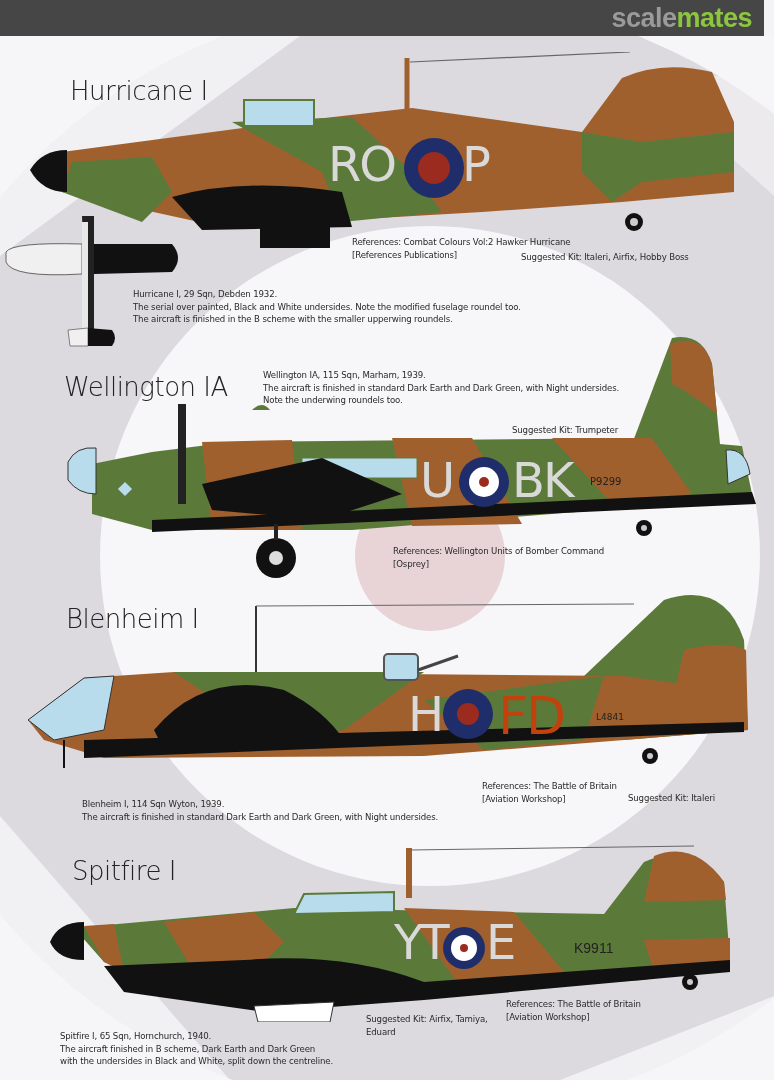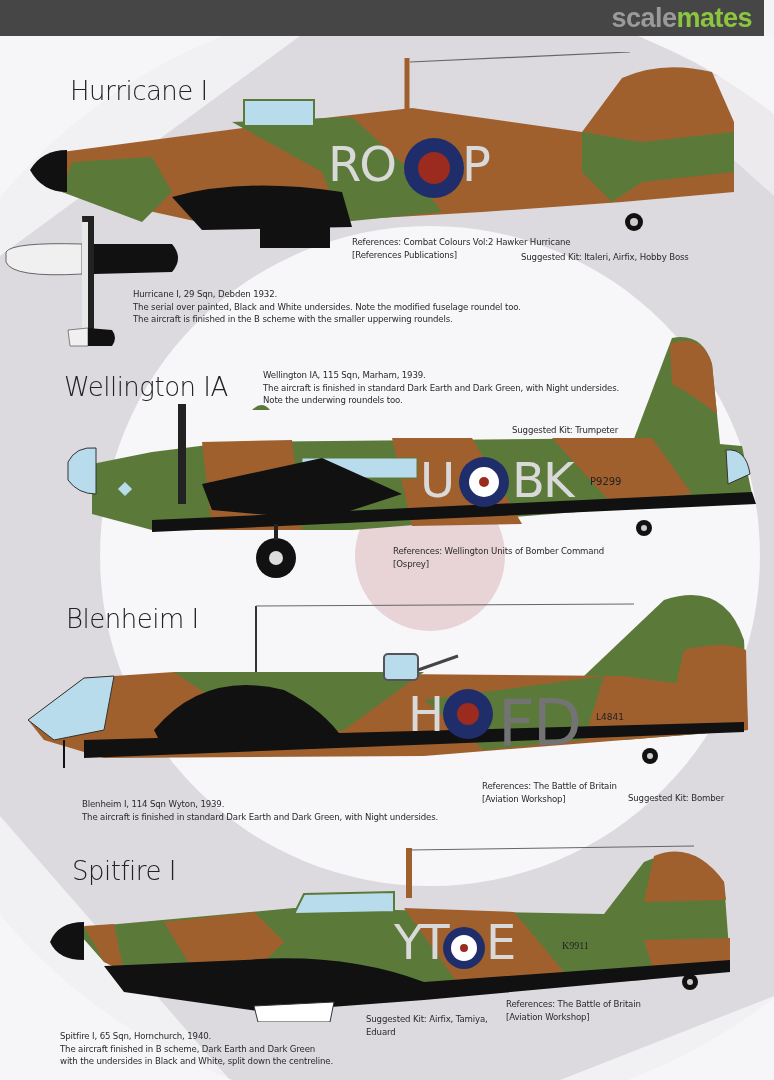--- a/index.html
+++ b/index.html
@@ -127,27 +127,27 @@
   <path d="M60,160 L720,142 L720,152 L60,178 Z" fill="#111"></path>
   <rect x="360" y="74" width="34" height="26" rx="4" fill="#b9dced" stroke="#555" stroke-width="2"></rect>
   <line x1="394" y1="90" x2="434" y2="76" stroke="#444" stroke-width="3"></line>
   <circle cx="626" cy="176" r="8" fill="#111"></circle>
     <circle cx="626" cy="176" r="3" fill="#ccc"></circle>
   <line x1="40" y1="160" x2="40" y2="188" stroke="#111" stroke-width="2"></line>
   <circle cx="444" cy="134" r="25" fill="#1f2e6b"></circle>
     <circle cx="444" cy="134" r="11" fill="#9a2b1e"></circle>
 </svg>
 <div style="position:absolute;left:408px;top:686px;font-family:'DejaVu Sans',sans-serif;font-size:48px;color:#d9d9d9;">H</div>
-<div style="position:absolute;left:498px;top:686px;font-family:'DejaVu Sans',sans-serif;font-size:64px;color:#737373;letter-spacing:-2px;">FD</div>
+<div style="position:absolute;left:498px;top:686px;font-family:'DejaVu Sans',sans-serif;font-size:52px;color:#c2410c;letter-spacing:-2px;">FD</div>
 <div style="position:absolute;left:586px;top:712px;font-family:'DejaVu Sans',sans-serif;font-size:9px;color:#222;margin-left:10px;">L4841</div>
 <div class="note" style="left:482px;top:780px;">
   <div>References: The Battle of Britain</div>
   <div>[Aviation Workshop]</div>
 </div>
-<div class="note" style="left:628px;top:792px;">Suggested Kit: Bomber</div>
+<div class="note" style="left:628px;top:792px;">Suggested Kit: Italeri</div>
 <div class="note" style="left:82px;top:798px;">
   <div>Blenheim I, 114 Sqn Wyton, 1939.</div>
   <div>The aircraft is finished in standard Dark Earth and Dark Green, with Night undersides.</div>
 </div>
 
 <div class="title" style="left:72px;top:856px;">Spitfire I</div>
 <svg class="plane" style="left:44px;top:842px;" width="700" height="180" viewBox="0 0 700 180">
   <rect x="362" y="6" width="6" height="50" fill="#a0602e"></rect>
   <line x1="366" y1="8" x2="650" y2="4" stroke="#666" stroke-width="1"></line>
   <path d="M30,86 L250,66 L560,72 L600,20 Q650,-2 680,40 L686,120 L600,138 L400,150 L220,160 L60,120 Z" fill="#5b7a3a"></path>
@@ -161,21 +161,21 @@
   <path d="M260,52 L350,50 L350,70 L250,72 Z" fill="#b9dced" stroke="#5b7a3a" stroke-width="2"></path>
   <path d="M210,164 L290,160 L286,180 L214,180 Z" fill="#fff" stroke="#333" stroke-width="1"></path>
   <circle cx="646" cy="140" r="8" fill="#111"></circle>
     <circle cx="646" cy="140" r="3" fill="#ccc"></circle>
   <circle cx="420" cy="106" r="21" fill="#1f2e6b"></circle>
     <circle cx="420" cy="106" r="13" fill="#ffffff"></circle>
     <circle cx="420" cy="106" r="4" fill="#9a2b1e"></circle>
 </svg>
 <div style="position:absolute;left:366px;top:914px;font-family:'DejaVu Sans',sans-serif;font-size:48px;color:#d9d9d9;letter-spacing:-3px;margin-left:28px;">YT</div>
 <div style="position:absolute;left:486px;top:914px;font-family:'DejaVu Sans',sans-serif;font-size:48px;color:#d9d9d9;">E</div>
-<div style="position:absolute;left:562px;top:940px;font-family:Liberation Serif, serif;font-size:10px;color:#222;">K9911</div>
+<div style="position:absolute;left:574px;top:940px;font-family:Liberation Sans, sans-serif;font-size:14px;color:#222;">K9911</div>
 <div class="note" style="left:506px;top:998px;">
   <div>References: The Battle of Britain</div>
   <div>[Aviation Workshop]</div>
 </div>
 <div class="note" style="left:366px;top:1013px;">
   <div>Suggested Kit: Airfix, Tamiya,</div>
   <div>Eduard</div>
 </div>
 <div class="note" style="left:60px;top:1030px;">
   <div>Spitfire I, 65 Sqn, Hornchurch, 1940.</div>

